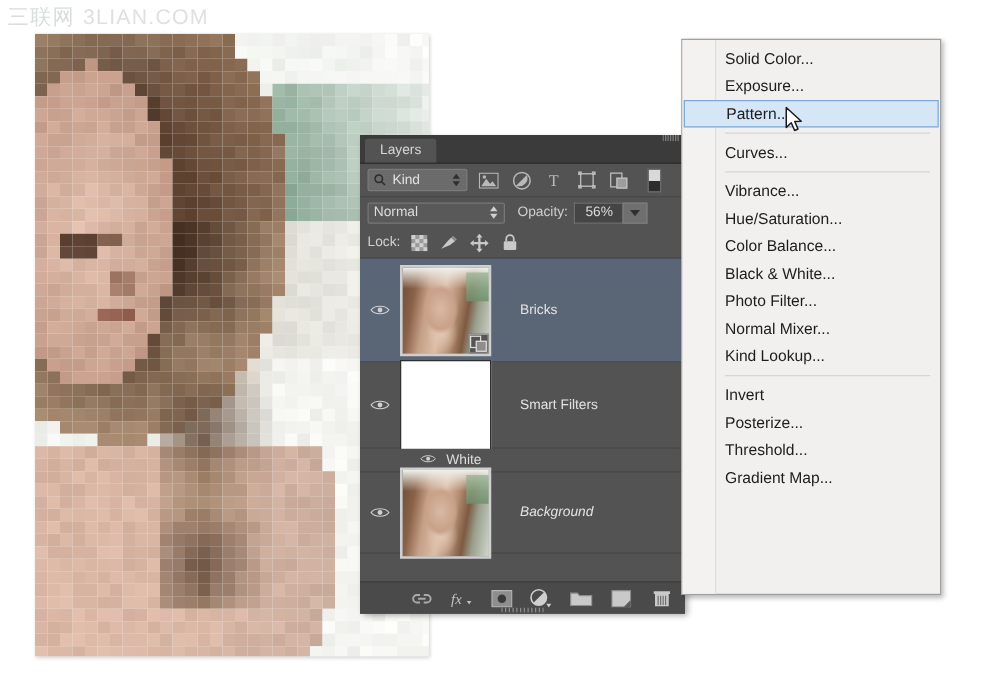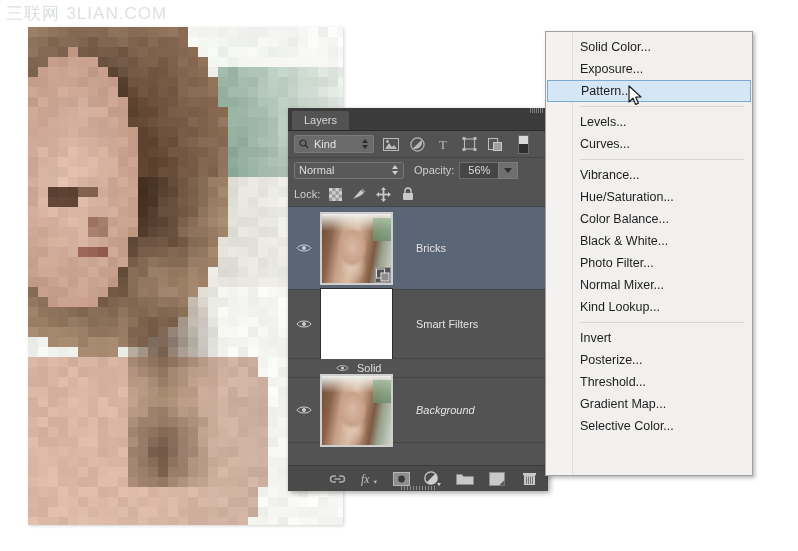--- a/index.html
+++ b/index.html
@@ -2031,21 +2031,21 @@
           <div class="thumb-cell">
             <div class="thumb white"></div>
           </div>
           <div class="layer-name">Smart Filters</div>
         </div>
         <div class="subrow">
           <span class="eye-s"><svg viewBox="0 0 18 11" width="13" height="8">
               <path d="M1,5.5 C4,1 14,1 17,5.5 C14,10 4,10 1,5.5 Z" fill="none" stroke="#d0d0d0" stroke-width="1.1"></path>
               <circle cx="9" cy="5.5" r="2.2" fill="#d0d0d0"></circle>
             </svg></span>
-          <span class="sub-name">Solid</span>
+          <span class="sub-name">White</span>
         </div>
         <div class="layer-row" style="height: 64px;">
           <div class="eye-cell">
             <svg viewBox="0 0 18 11" width="16" height="10">
               <path d="M1,5.5 C4,1 14,1 17,5.5 C14,10 4,10 1,5.5 Z" fill="none" stroke="#d0d0d0" stroke-width="1.1"></path>
               <circle cx="9" cy="5.5" r="2.2" fill="#d0d0d0"></circle>
             </svg>
           </div>
           <div class="thumb-cell">
             <div class="thumb" style="background: radial-gradient(30% 42% at 44% 48%, rgb(217, 185, 164) 0%, rgb(201, 161, 137) 55%, rgba(201, 161, 137, 0) 70%), radial-gradient(26% 34% at 46% 76%, rgb(226, 199, 180) 0%, rgba(226, 199, 180, 0) 72%), linear-gradient(100deg, rgb(107, 76, 56) 0%, rgb(138, 98, 72) 16%, rgb(198, 160, 136) 30%, rgb(220, 189, 166) 46%, rgb(180, 141, 114) 60%, rgb(125, 90, 65) 72%, rgb(154, 160, 141) 82%, rgb(207, 214, 204) 100%), linear-gradient(rgb(207, 216, 207), rgb(185, 196, 182));">
@@ -2128,36 +2128,34 @@
     </div>
   </div>
 
   <div class="menu">
     <div class="menu-gutter"></div>
     <div class="menu-items" id="menu-items">
         <div class="menu-item">Solid Color...</div>
         <div class="menu-item">Exposure...</div>
         <div class="menu-item highlight">Pattern...</div>
         <div class="menu-sep"></div>
-        <div class="menu-item">Levels...</div>
         <div class="menu-item">Curves...</div>
         <div class="menu-sep"></div>
         <div class="menu-item">Vibrance...</div>
         <div class="menu-item">Hue/Saturation...</div>
         <div class="menu-item">Color Balance...</div>
         <div class="menu-item">Black &amp; White...</div>
         <div class="menu-item">Photo Filter...</div>
         <div class="menu-item">Normal Mixer...</div>
         <div class="menu-item">Kind Lookup...</div>
         <div class="menu-sep"></div>
         <div class="menu-item">Invert</div>
         <div class="menu-item">Posterize...</div>
         <div class="menu-item">Threshold...</div>
         <div class="menu-item">Gradient Map...</div>
-        <div class="menu-item">Selective Color...</div>
       </div>
   </div>
 
   <svg class="cursor-arrow" viewBox="0 0 16 22">
     <polygon points="1,1 1,17 5,13.2 7.7,19.4 10.4,18.2 7.8,12.2 13,12" fill="#ffffff" stroke="#1b1b1b" stroke-width="1.2" stroke-linejoin="round"></polygon>
   </svg>
 
 </div>
 
 </body></html>

